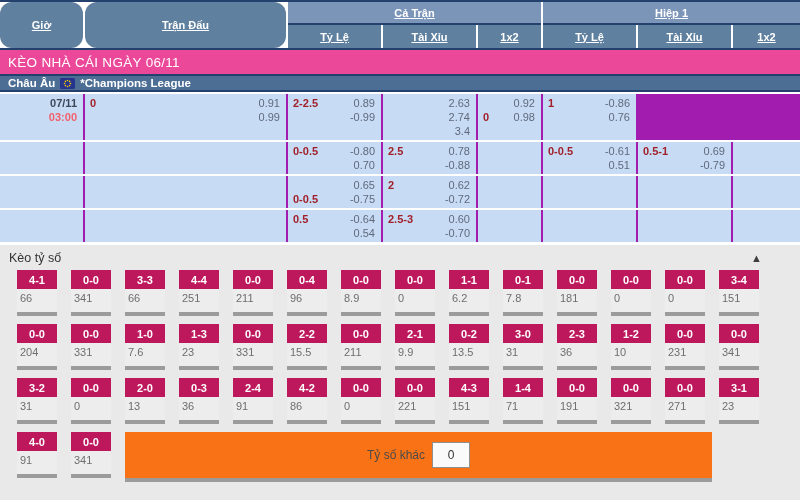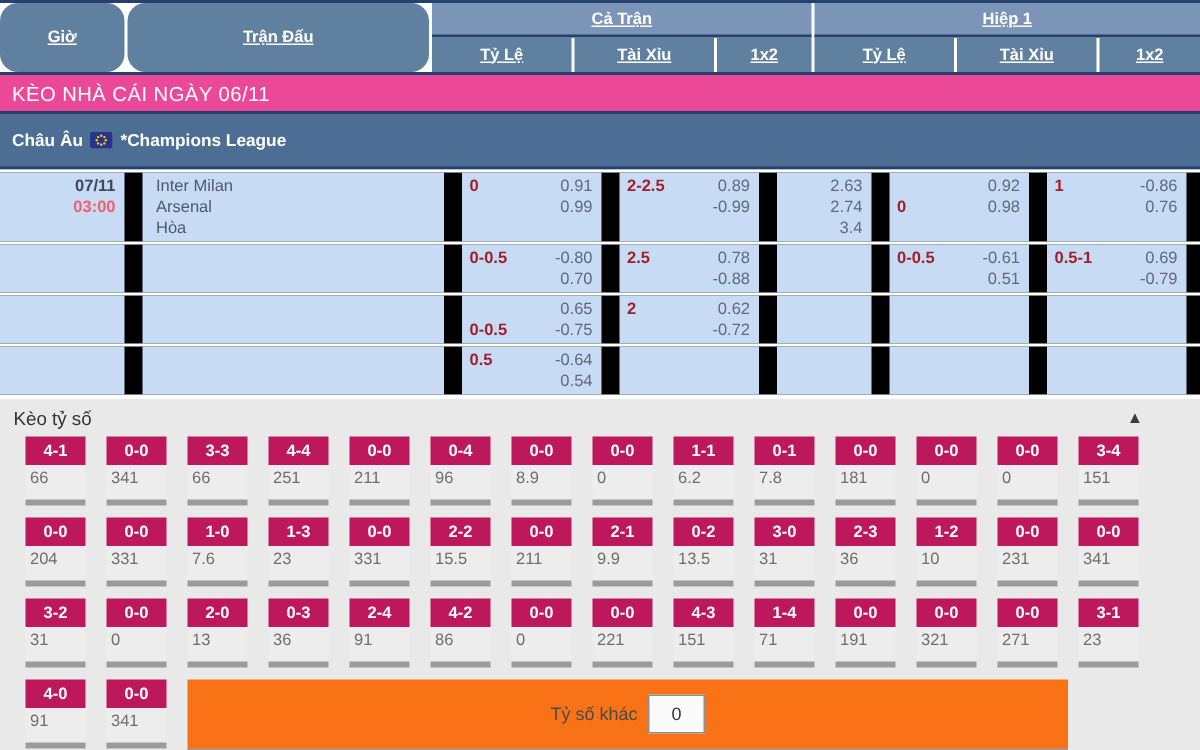--- a/index.html
+++ b/index.html
@@ -28,32 +28,32 @@
   .h-gf { grid-row: 1; grid-column: 3 / 6; }
   .h-gh { grid-row: 1; grid-column: 6 / 9; }
   .h-sub { grid-row: 2; }
   
   .daybar {
     height: 26px; background: #ec4899; color: #fff; font-size: 13.5px;
     display: flex; align-items: center; padding-left: 8px;
     border-bottom: 2px solid #24406c; letter-spacing: .3px;
   }
   .leaguebar {
-    height: 37px; background: #4c6e94; color: #fff; font-size: 11.5px; font-weight: bold;
+    height: 16px; background: #4c6e94; color: #fff; font-size: 11.5px; font-weight: bold;
     display: flex; align-items: center; gap: 5px; padding-left: 8px;
     border-bottom: 2px solid #24406c;
   }
   .flag { display: inline-block; line-height: 0; }
   
   .odds { display: flex; flex-direction: column; gap: 2px; padding-top: 2px; background: #fff; }
   .orow {
     display: grid;
     grid-template-columns: 83px 201px 93px 93px 63px 93px 93px 1fr;
-    column-gap: 12px;
-    background: #000000;
+    column-gap: 2px;
+    background: #a21caf;
   }
   .ocell { background: #c8dbf4; min-height: 32px; }
   .ocell.t { text-align: right; padding: 2px 6px; }
   .date { color: #3d4859; font-size: 11px; line-height: 14px; font-weight: bold; }
   .time { color: #f2606c; font-size: 11px; line-height: 14px; font-weight: bold; }
   .ocell.m { padding: 2px 4px 2px 9px; }
   .team { color: #4d5a6b; font-size: 11px; line-height: 14px; }
   .ocell.o { padding: 2px 6px 2px 5px; }
   .ol { display: flex; justify-content: space-between; line-height: 14px; }
   .lab { color: #a11f28; font-size: 11px; font-weight: bold; }
@@ -132,26 +132,20 @@
     <span>*Champions League</span>
   </div>
 
   <div class="odds">
 
   <div class="orow">
         <div class="ocell t">
           <div class="date">07/11</div>
           <div class="time">03:00</div>
         </div>
-        <div class="ocell m">
-
-        <div class="team">Inter Milan</div>
-          <div class="team">Arsenal</div>
-          <div class="team">Hòa</div>
-        </div>
         <div class="ocell o">
           <div class="ol">
             <span class="lab">0</span>
             <span class="val">0.91</span>
           </div>
           <div class="ol">
             <span class="lab"></span>
             <span class="val">0.99</span>
           </div>
         </div>
@@ -311,20 +305,30 @@
           
         </div>
         <div class="ocell o">
           <div class="ol">
             <span class="lab">0.5</span>
             <span class="val">-0.64</span>
           </div>
           <div class="ol">
             <span class="lab"></span>
             <span class="val">0.54</span>
+          </div>
+        </div>
+        <div class="ocell o">
+          <div class="ol">
+            <span class="lab">2.5-3</span>
+            <span class="val">0.60</span>
+          </div>
+          <div class="ol">
+            <span class="lab"></span>
+            <span class="val">-0.70</span>
           </div>
         </div>
         <div class="ocell x">
           
         </div>
         <div class="ocell o">
           <div class="ol">
             <span class="lab"></span>
             <span class="val"></span>
           </div>

